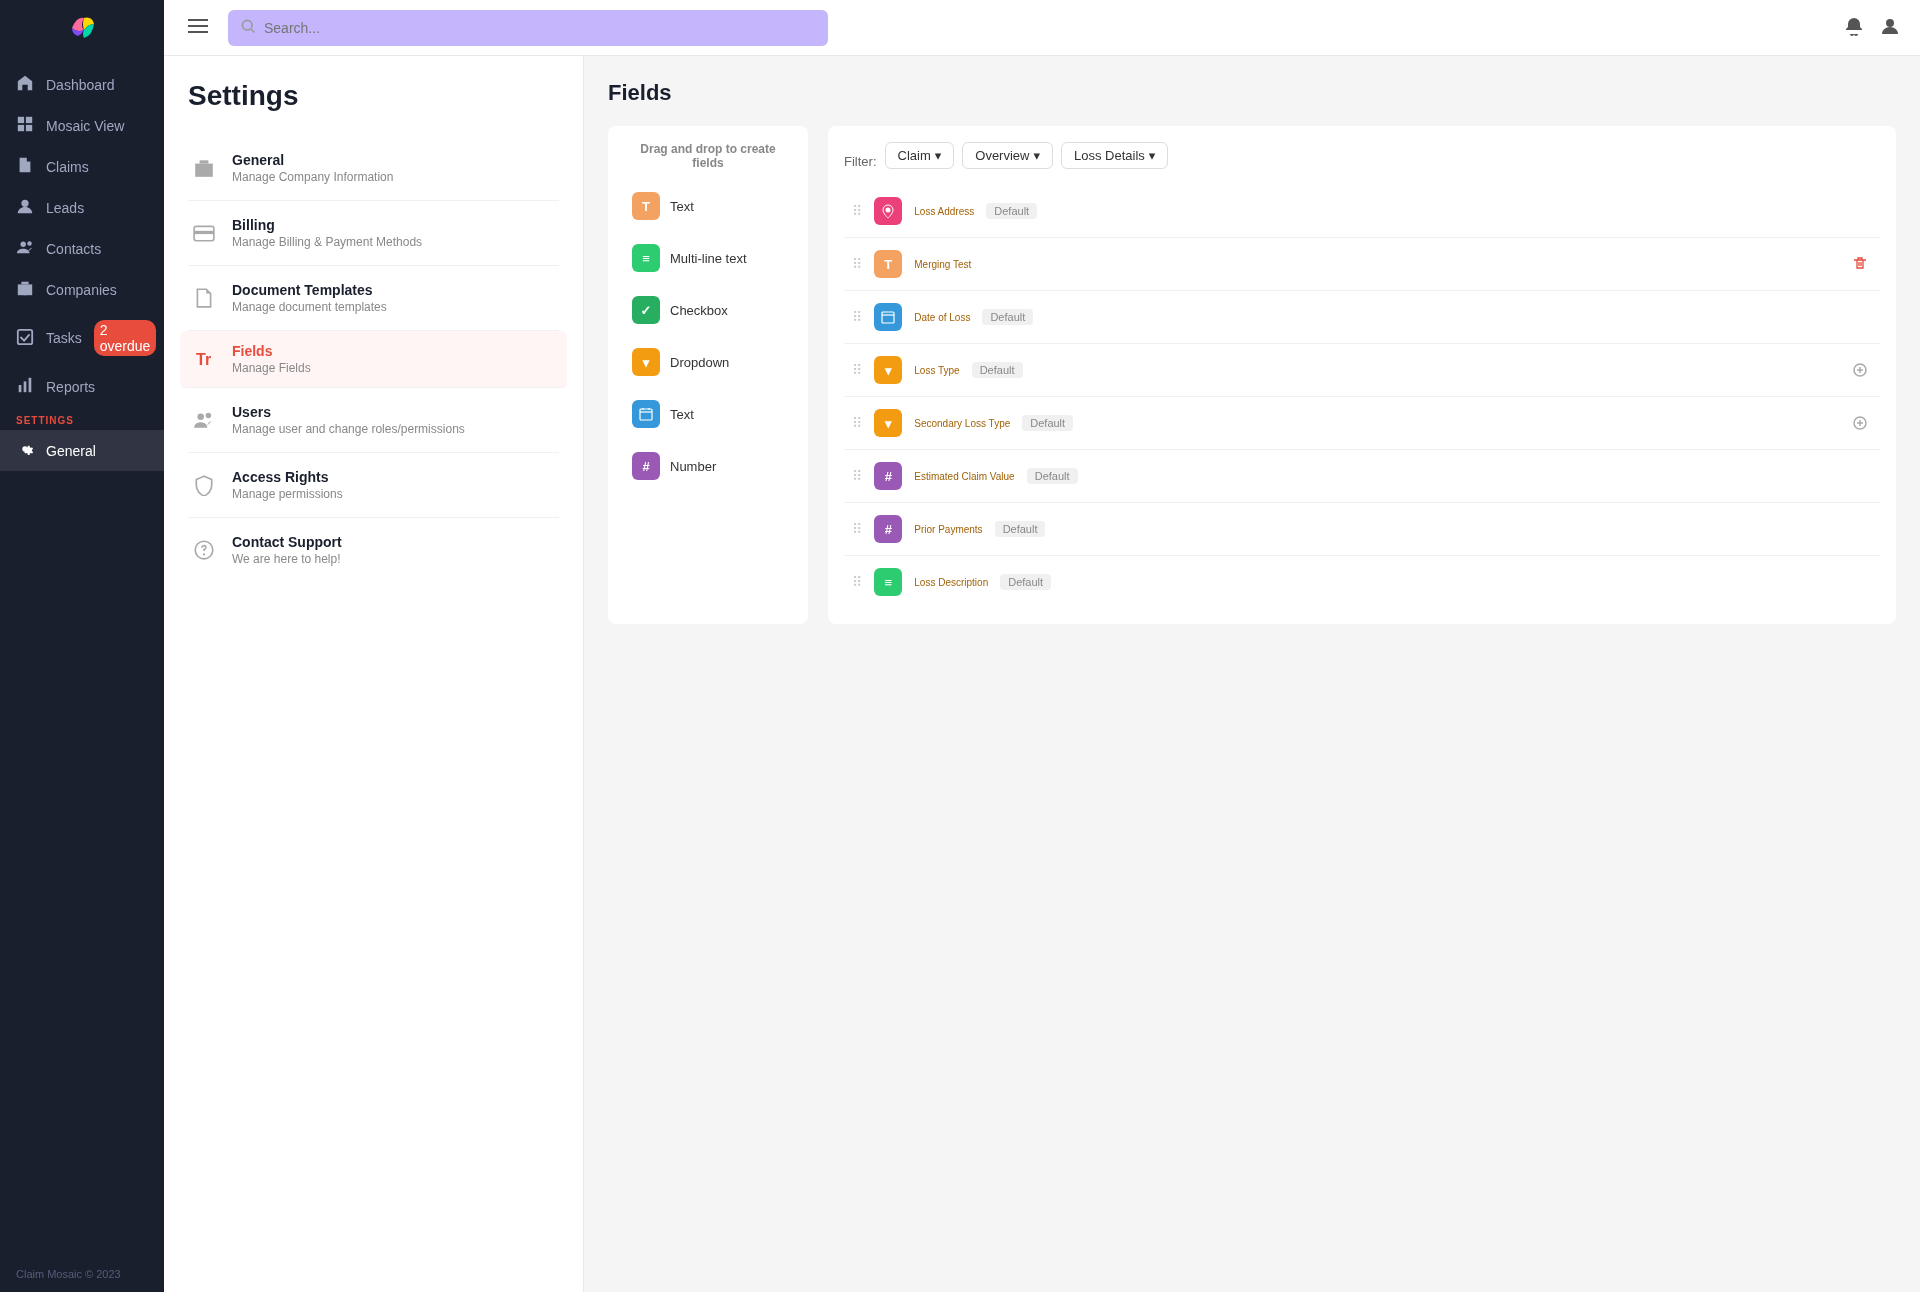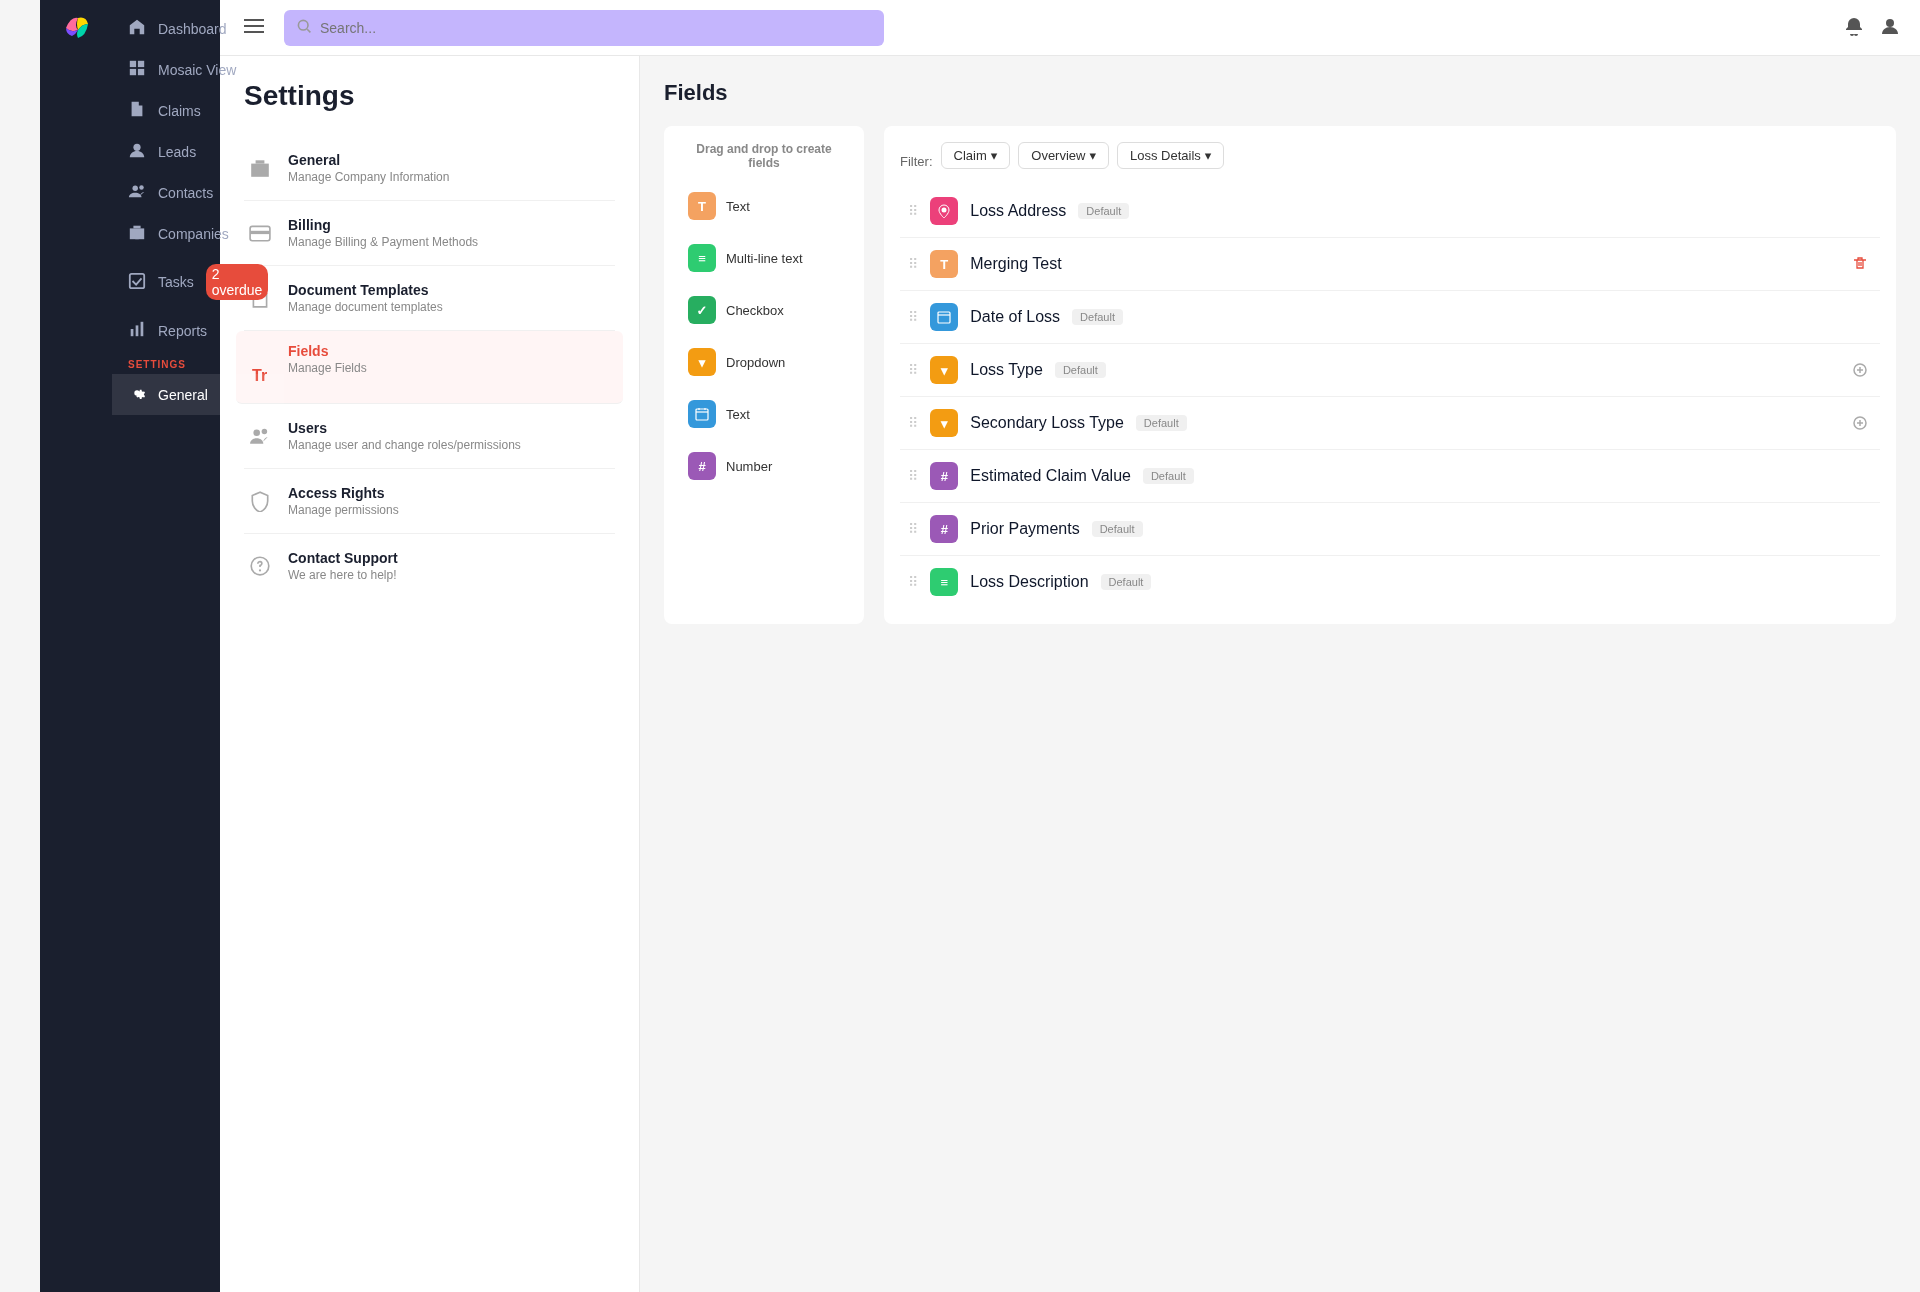--- a/index.html
+++ b/index.html
@@ -1,27 +1,26 @@
 <!DOCTYPE html>
 <html><head>
   <meta charset="utf-8">
   <style>
     * { box-sizing: border-box; margin: 0; padding: 0; }
     body { font-family: -apple-system, BlinkMacSystemFont, 'Segoe UI', sans-serif; display: flex; height: 100vh; background: #f5f5f5; overflow: hidden; }
 
     
     .sidebar {
-      width: 180px;
+      width: 164px;
       background: #1a1f2e;
       color: #fff;
       display: flex;
-      flex-direction: row;
+      flex-direction: column;
       flex-shrink: 0;
       height: 100vh;
-      margin-left: 40px;
     }
     .sidebar-logo {
       padding: 16px;
       display: flex;
       align-items: center;
       justify-content: center;
       height: 56px;
     }
     .logo-bird {
       width: 40px;
@@ -270,23 +269,23 @@
       border-radius: 6px;
       display: flex;
       align-items: center;
       justify-content: center;
       font-size: 13px;
       font-weight: 700;
       color: #fff;
       flex-shrink: 0;
     }
     .field-row-name {
-      font-size: 16px;
+      font-size: 10px;
       font-weight: 500;
-      color: #0f172a;
+      color: #a16207;
     }
     .default-badge {
       font-size: 11px;
       color: #888;
       background: #f0f0f0;
       padding: 2px 8px;
       border-radius: 4px;
     }
     .field-row-actions {
       margin-left: auto;
@@ -490,21 +489,21 @@
               <path d="M12 2v4h4"></path>
             </svg>
         </div>
         <div class="settings-item-text">
           <div class="settings-item-title">Document Templates</div>
           <div class="settings-item-desc">Manage document templates</div>
         </div>
       </div>
 
       <div class="settings-item active" style="background:#fff5f5; border-radius:6px; padding:12px 8px; margin: 0 -8px;">
-        <div class="settings-item-icon" style="color:#0f766e;margin-top:16px;">
+        <div class="settings-item-icon" style="color:#0f766e;">
           <svg width="22" height="22" viewBox="0 0 22 22" fill="none">
               <text x="3" y="17" font-size="16" font-weight="bold" fill="#e74c3c">Tr</text>
             </svg>
         </div>
         <div class="settings-item-text">
           <div class="settings-item-title" style="color:#e74c3c;">Fields</div>
           <div class="settings-item-desc">Manage Fields</div>
         </div>
       </div>
 

